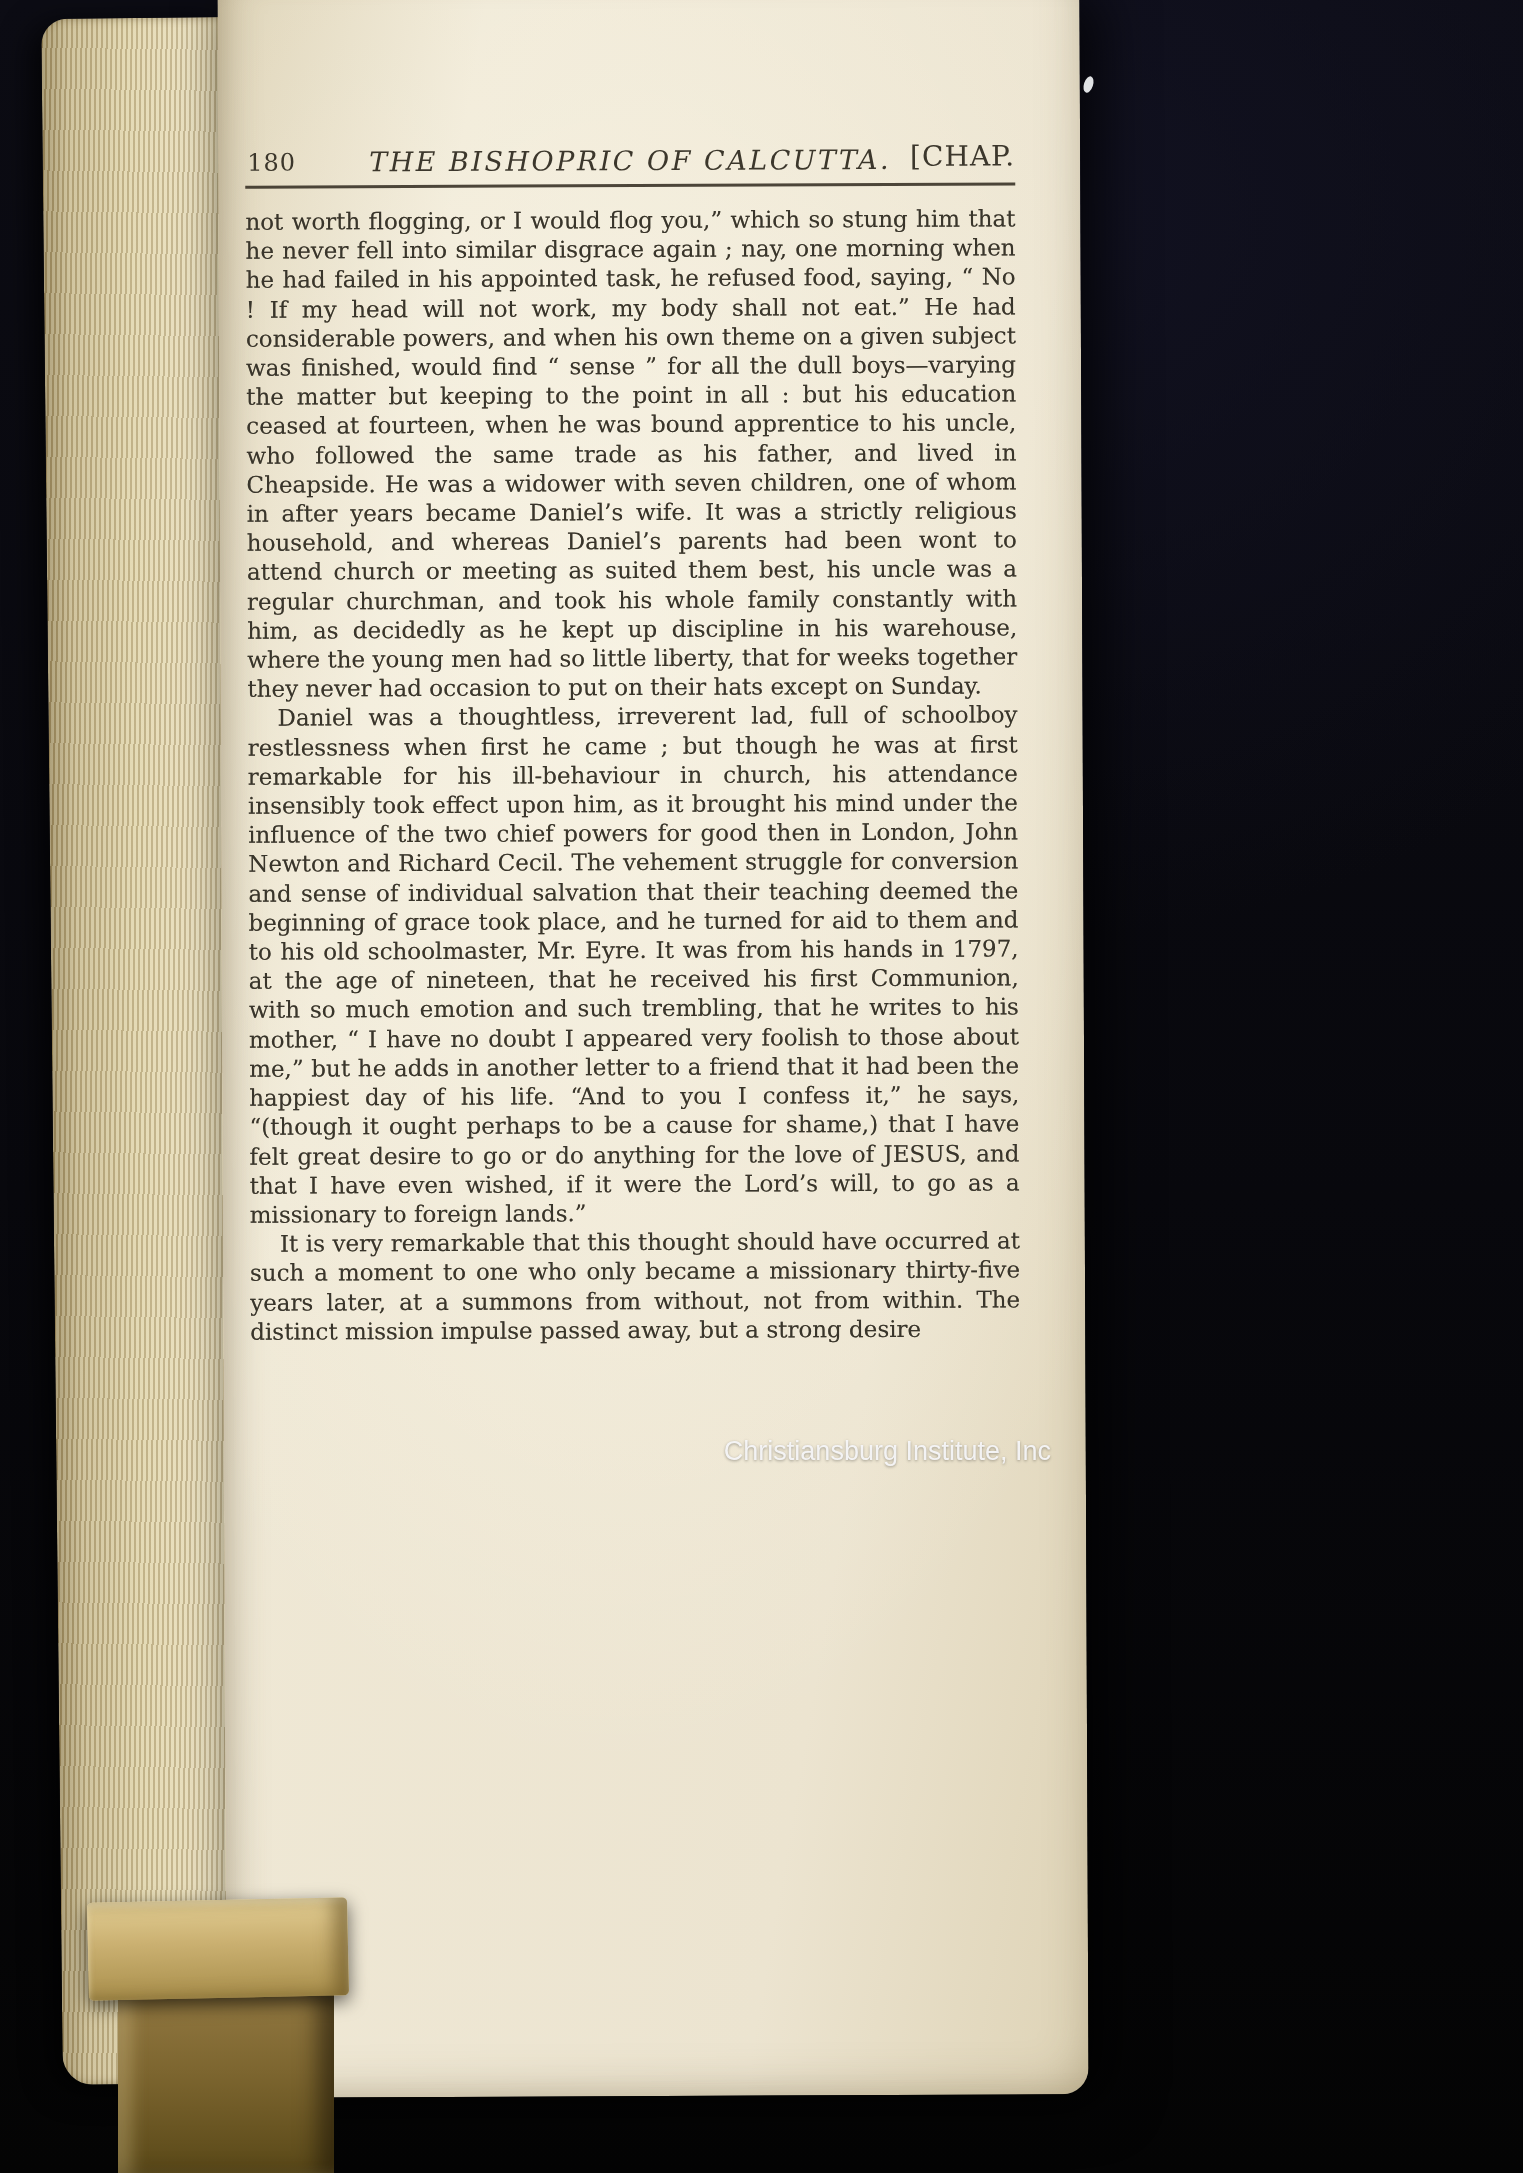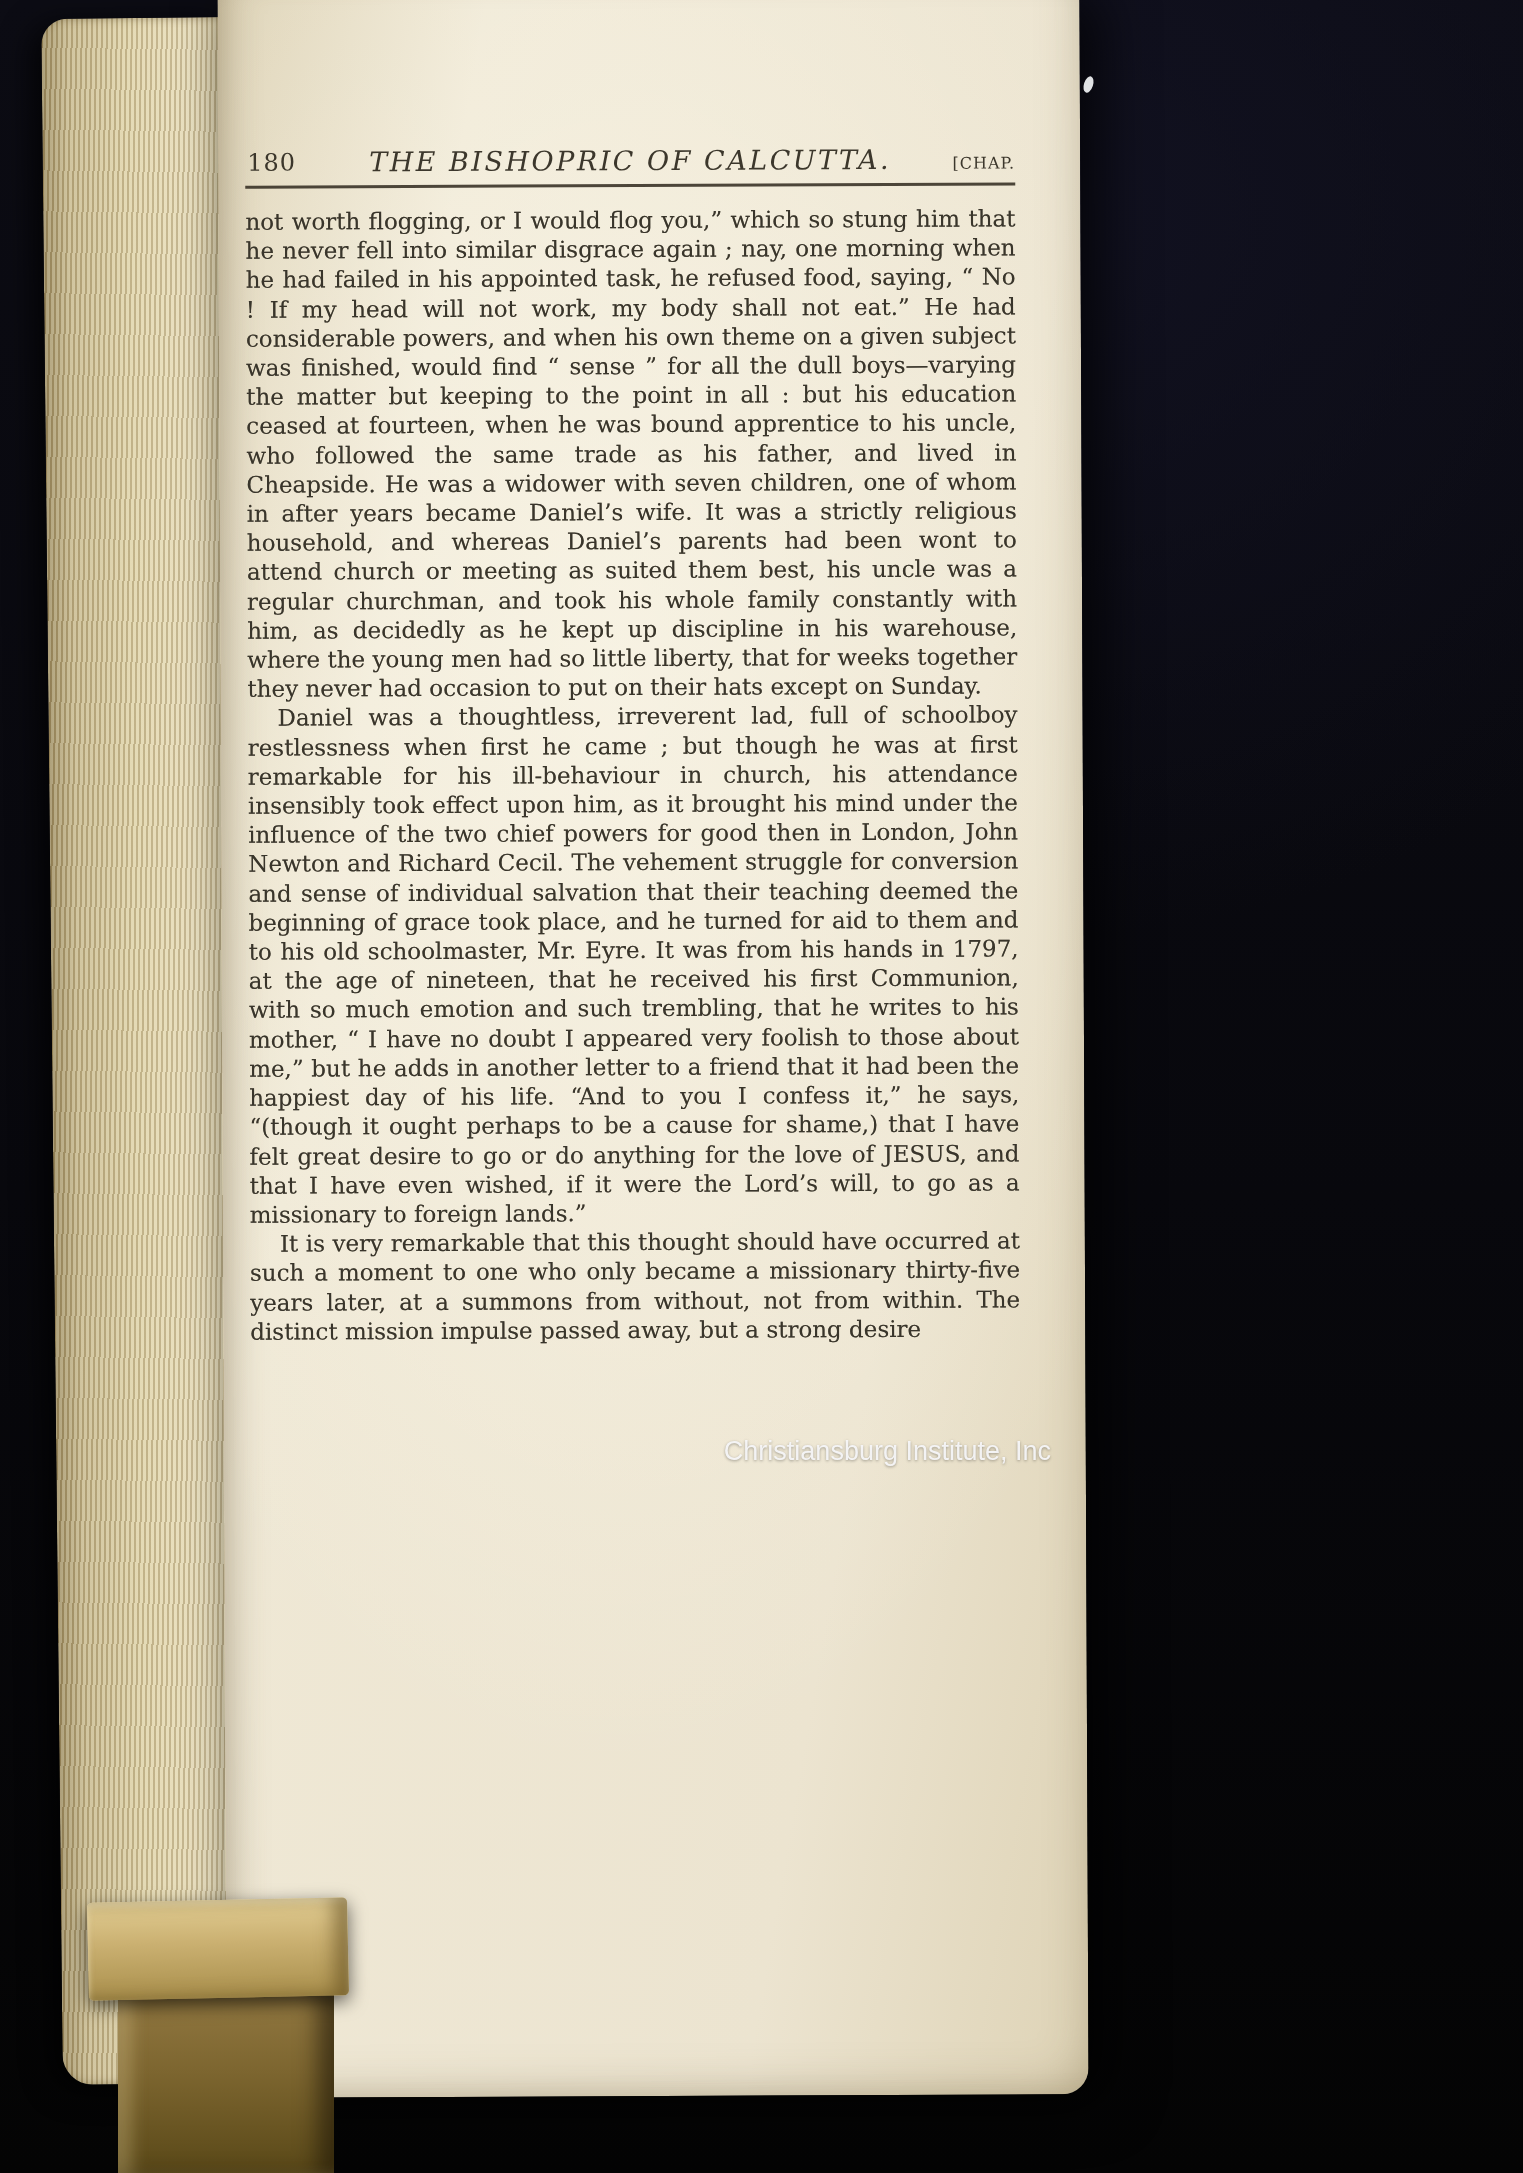--- a/index.html
+++ b/index.html
@@ -66,21 +66,21 @@
   .running-title {
     position: absolute; left: 0; right: 0; bottom: 1px;
     text-align: center;
     font-style: italic;
     font-size: 27px;
     letter-spacing: 2.5px;
     white-space: nowrap;
   }
   .chap-marker {
     position: absolute; right: 0; bottom: 3px;
-    font-size: 16px; letter-spacing: 1px;
+    font-size: 28px; letter-spacing: 1px;
   }
   .header-rule {
     margin-top: 7px;
     border-top: 3px solid rgba(52,46,34,0.88);
   }
 
   .page-text {
     margin-top: 19px;
     color: #39352b;
     font-size: 23px;

